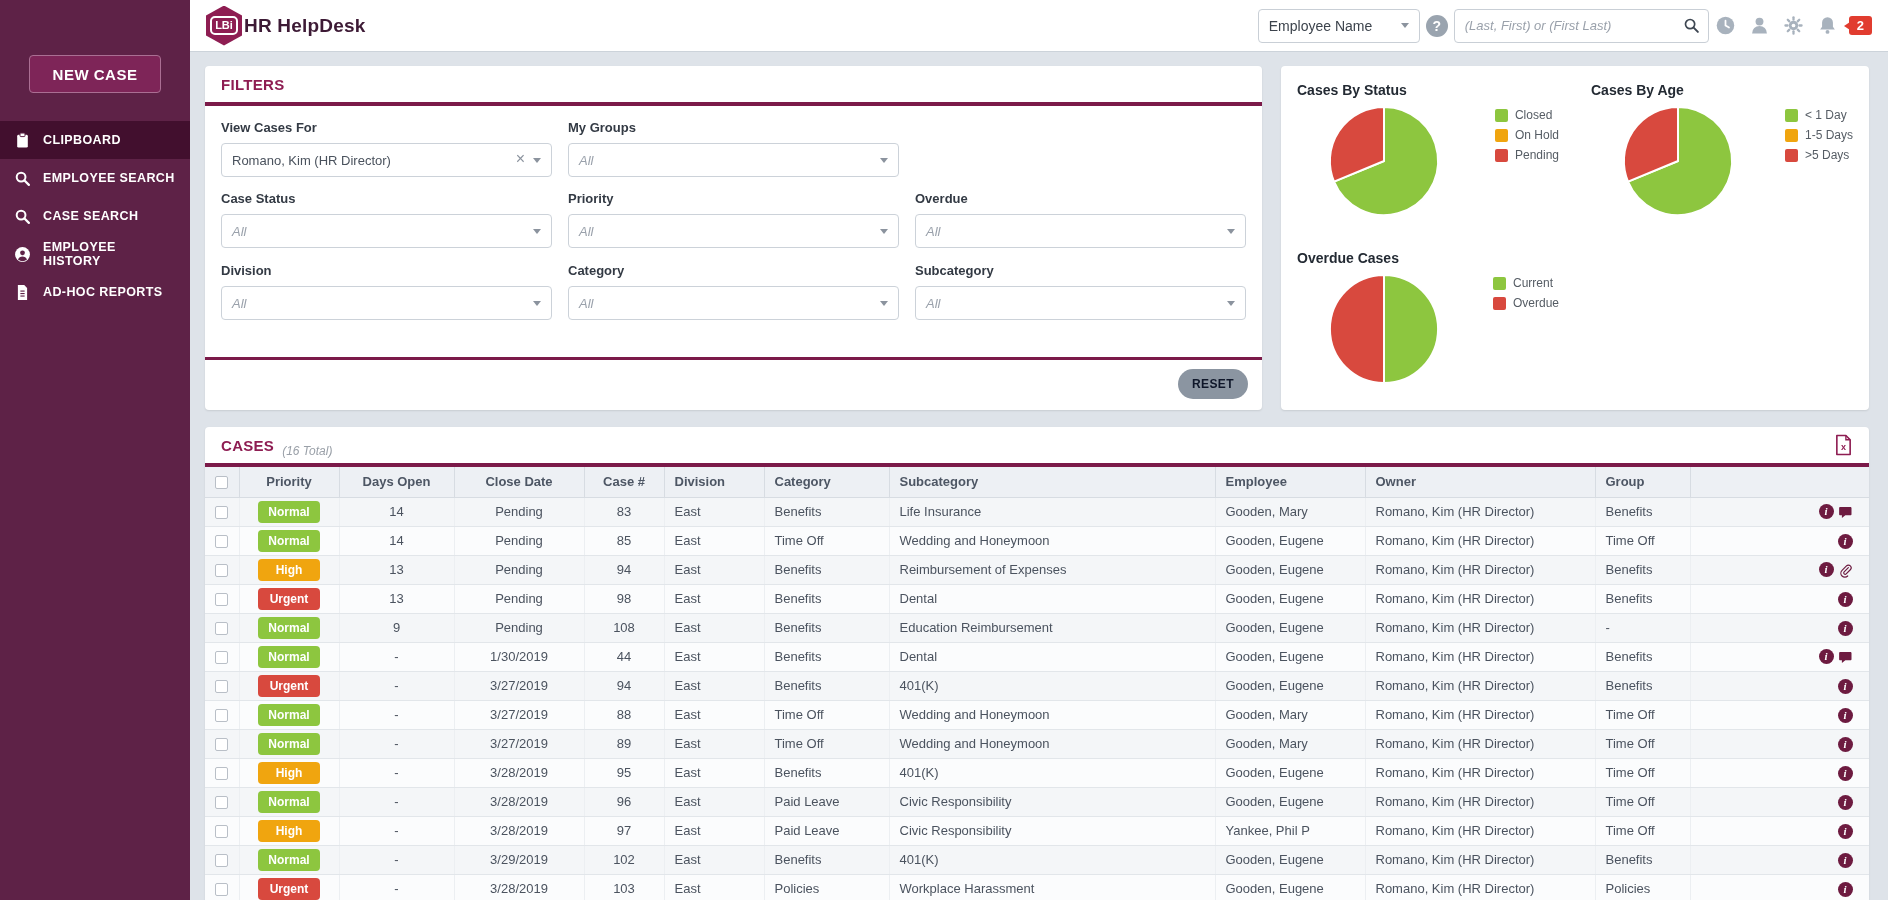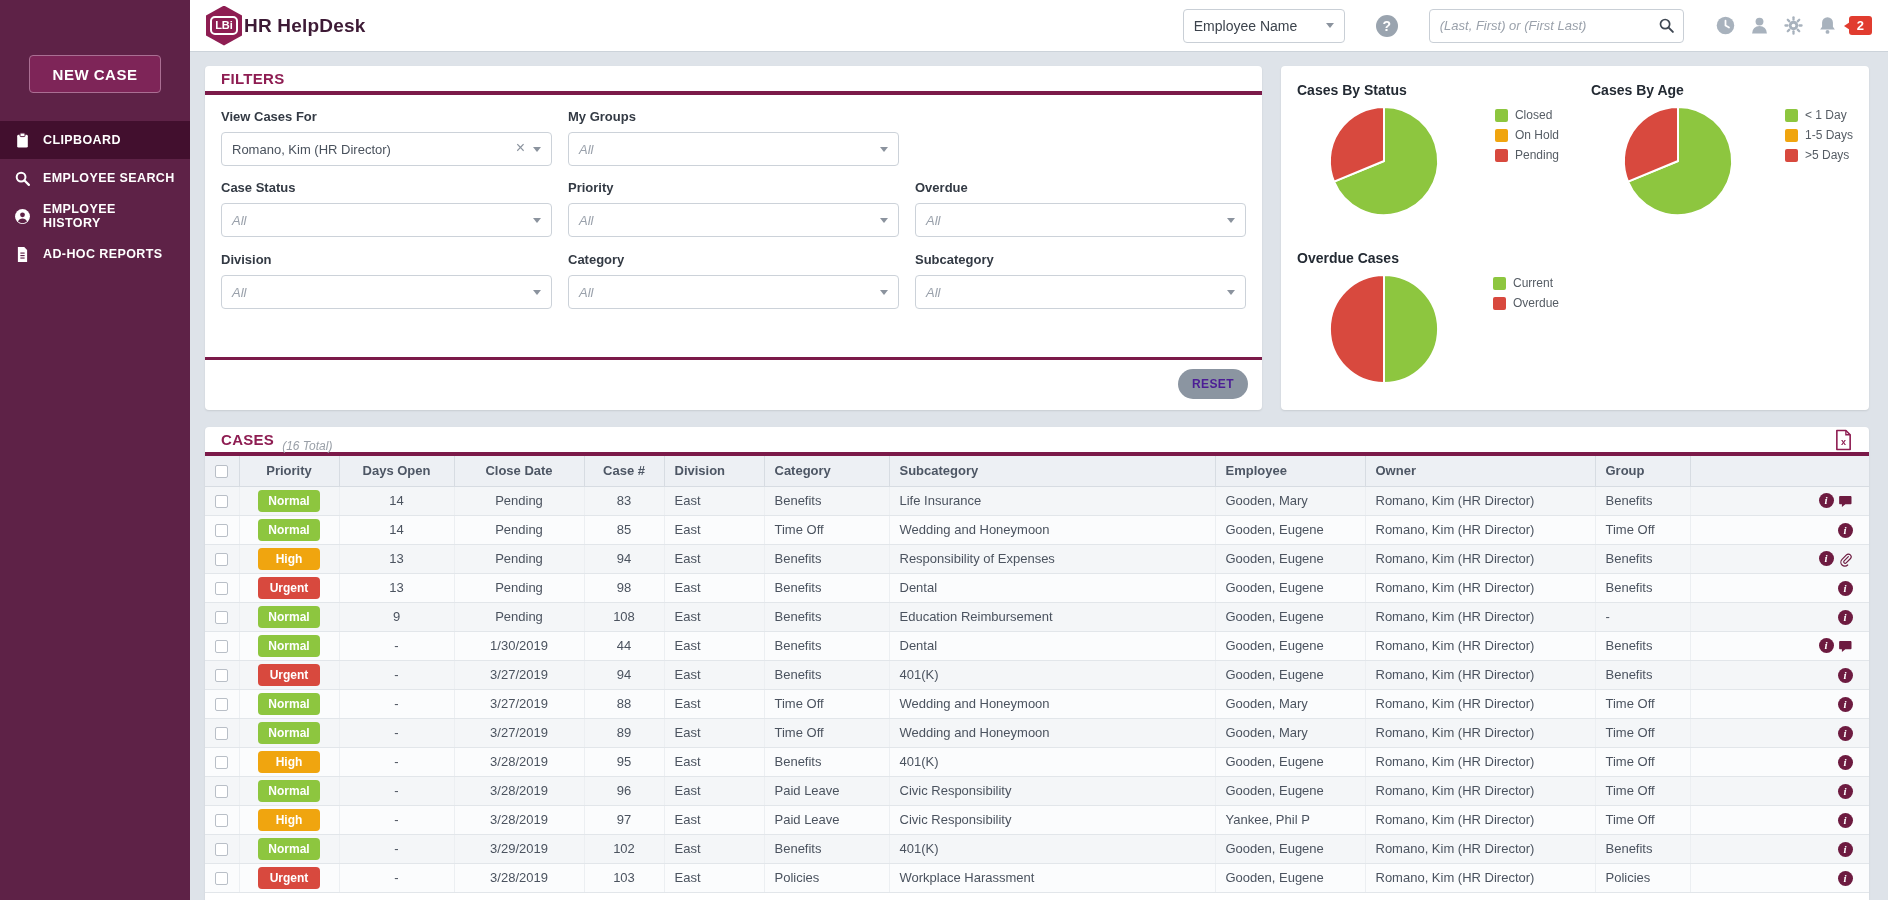--- a/index.html
+++ b/index.html
@@ -8,21 +8,21 @@
 
   
   .header { position:absolute; left:190px; top:0; right:0; height:52px;
     background:#fff; border-bottom:1px solid #ccd3da; display:flex; align-items:center; padding:12px 16px; z-index:5; }
   .logo-hex { width:36px; height:40px; background:#8e1d52;
     clip-path:polygon(50% 0,100% 25%,100% 75%,50% 100%,0 75%,0 25%);
     display:flex; align-items:center; justify-content:center; flex:0 0 auto; }
   .logo-core { border:2px solid #fff; border-radius:5px; color:#fff; font-weight:bold;
     font-size:11px; padding:1px 3px; line-height:1.2; }
   .app-title { font-size:19px; font-weight:bold; color:#3d1a35; margin-left:2px; letter-spacing:.2px; }
-  .header-right { margin-left:auto; display:flex; align-items:center; gap:31px; }
+  .header-right { margin-left:auto; display:flex; align-items:center; gap:6px; }
   .hdr-select { width:162px; height:34px; border:1px solid #c9cfd6; border-radius:4px;
     display:flex; align-items:center; padding:0 10px; font-size:14px; color:#3c434c; background:#fff; }
   .caret { width:0; height:0; border-left:4px solid transparent; border-right:4px solid transparent;
     border-top:5px solid #8b939e; margin-left:auto; }
   .help-circle { width:22px; height:22px; border-radius:50%; background:#9aa4af; color:#fff;
     font-weight:bold; font-size:14px; display:flex; align-items:center; justify-content:center; }
   .search-box { width:255px; height:34px; border:1px solid #c9cfd6; border-radius:4px;
     display:flex; align-items:center; padding:0 8px 0 10px; background:#fff; }
   .search-box input { border:none; outline:none; flex:1; font-size:13px; color:#4a525d;
     font-family:"Liberation Sans", sans-serif; }
@@ -41,38 +41,38 @@
     letter-spacing:.5px; cursor:pointer; font-family:"Liberation Sans", sans-serif; }
   .nav { margin-top:28px; }
   .nav-item { height:38px; display:flex; align-items:center; padding:0 14px; cursor:pointer; }
   .nav-item.active { background:#420f2e; }
   .nav-icon { width:17px; height:17px; margin-right:12px; flex:0 0 auto; }
   .nav-icon svg { display:block; }
   .nav-label { color:#fff; font-size:12.5px; font-weight:600; letter-spacing:.4px; }
 
   
   .panel { position:absolute; background:#fff; border-radius:4px; box-shadow:0 1px 2px rgba(0,0,0,.10); }
-  .panel-title-row { height:25px; display:flex; align-items:center; padding:7px 16px; }
+  .panel-title-row { height:36px; display:flex; align-items:center; padding:7px 16px; }
   .panel-title { color:#8e1d52; font-weight:bold; font-size:15px; letter-spacing:.3px; }
   .accent-line { height:4px; background:#7b1a49; }
 
   
   #filters-panel { left:205px; top:66px; width:1057px; height:344px; }
   .filters-form { padding:14px 16px 0; display:grid; grid-template-columns:repeat(3,1fr);
     column-gap:16px; row-gap:15px; }
   .field label { display:block; font-size:13px; font-weight:bold; color:#333a44; margin-bottom:8px; }
   .select { height:34px; border:1px solid #ccd2d9; border-radius:4px; background:#fff;
     display:flex; align-items:center; padding:0 10px; font-size:13px; cursor:pointer; }
   .ph { color:#9aa1ab; font-style:italic; }
   .val { color:#4a525d; }
   .clear-x { margin-left:auto; color:#8b939e; font-size:16px; line-height:1; padding:0 8px 2px 0; }
   .clear-x + .caret { margin-left:0; }
   .filters-footer { position:absolute; left:0; right:0; bottom:0; }
   .footer-inner { display:flex; justify-content:flex-end; padding:9px 14px 11px; }
-  .reset-btn { background:#8b95a1; border:none; border-radius:15px; color:#4c1d95; font-weight:bold;
+  .reset-btn { background:#8b95a1; border:none; border-radius:15px; color:#0f172a; font-weight:bold;
     font-size:12px; letter-spacing:.4px; padding:8px 14px; cursor:pointer;
     font-family:"Liberation Sans", sans-serif; }
 
   
   #charts-panel { left:1281px; top:66px; width:588px; height:344px;
     display:grid; grid-template-columns:1fr 1fr; grid-template-rows:1fr 1fr; padding:4px 0; }
   .chart { position:relative; }
   .chart-title { font-size:14px; font-weight:bold; color:#232a33; padding:12px 0 0 16px; }
   .pie { position:absolute; left:44px; top:32px; }
   .legend { position:absolute; right:16px; top:38px; }
@@ -118,20 +118,29 @@
         <span class="nav-label">CLIPBOARD</span>
       </div>
       <div class="nav-item">
         <span class="nav-icon">
           <svg viewBox="0 0 24 24" width="17" height="17">
             <circle cx="10" cy="10" r="6.2" fill="none" stroke="#fff" stroke-width="2.8"></circle>
             <line x1="14.8" y1="14.8" x2="21" y2="21" stroke="#fff" stroke-width="3.2" stroke-linecap="round"></line>
           </svg>
         </span>
         <span class="nav-label">EMPLOYEE SEARCH</span>
+      </div>
+      <div class="nav-item">
+        <span class="nav-icon">
+          <svg viewBox="0 0 24 24" width="17" height="17">
+            <circle cx="10" cy="10" r="6.2" fill="none" stroke="#fff" stroke-width="2.8"></circle>
+            <line x1="14.8" y1="14.8" x2="21" y2="21" stroke="#fff" stroke-width="3.2" stroke-linecap="round"></line>
+          </svg>
+        </span>
+        <span class="nav-label">CASE SEARCH</span>
       </div>
       <div class="nav-item">
         <span class="nav-icon">
           <svg viewBox="0 0 24 24" width="17" height="17">
             <circle cx="12" cy="12" r="10.5" fill="#fff"></circle>
             <circle cx="12" cy="9.6" r="3.4" fill="#5e2247"></circle>
             <path d="M5.6 18.9a7 7 0 0 1 12.8 0 10.5 10.5 0 0 1-12.8 0z" fill="#5e2247"></path>
           </svg>
         </span>
         <span class="nav-label">EMPLOYEE HISTORY</span>
@@ -425,21 +434,21 @@
           <td class="r"><span class="ic-info">i</span></td>
         </tr>
         <tr>
           <td class="c"><span class="cbx"></span></td>
           <td class="c"><span class="badge" style="background:#f0a50f">High</span></td>
           <td class="c">13</td>
           <td class="c">Pending</td>
           <td class="c">94</td>
           <td>East</td>
           <td>Benefits</td>
-          <td>Responsibility of Expenses</td>
+          <td>Reimbursement of Expenses</td>
           <td>Gooden, Eugene</td>
           <td>Romano, Kim (HR Director)</td>
           <td>Benefits</td>
           <td class="r"><span class="ic-info">i</span><span class="row-ic"><svg viewBox="0 0 20 20" width="15" height="15">
                 <path d="M13.8 6.2 8.2 11.8a1.9 1.9 0 0 0 2.7 2.7l5.5-5.5a3.6 3.6 0 0 0-5.1-5.1L5.4 9.8a5.3 5.3 0 0 0 7.5 7.5" fill="none" stroke="#6d1b40" stroke-width="1.6" stroke-linecap="round"></path>
               </svg></span></td>
         </tr>
         <tr>
           <td class="c"><span class="cbx"></span></td>
           <td class="c"><span class="badge" style="background:#d8493e">Urgent</span></td>

